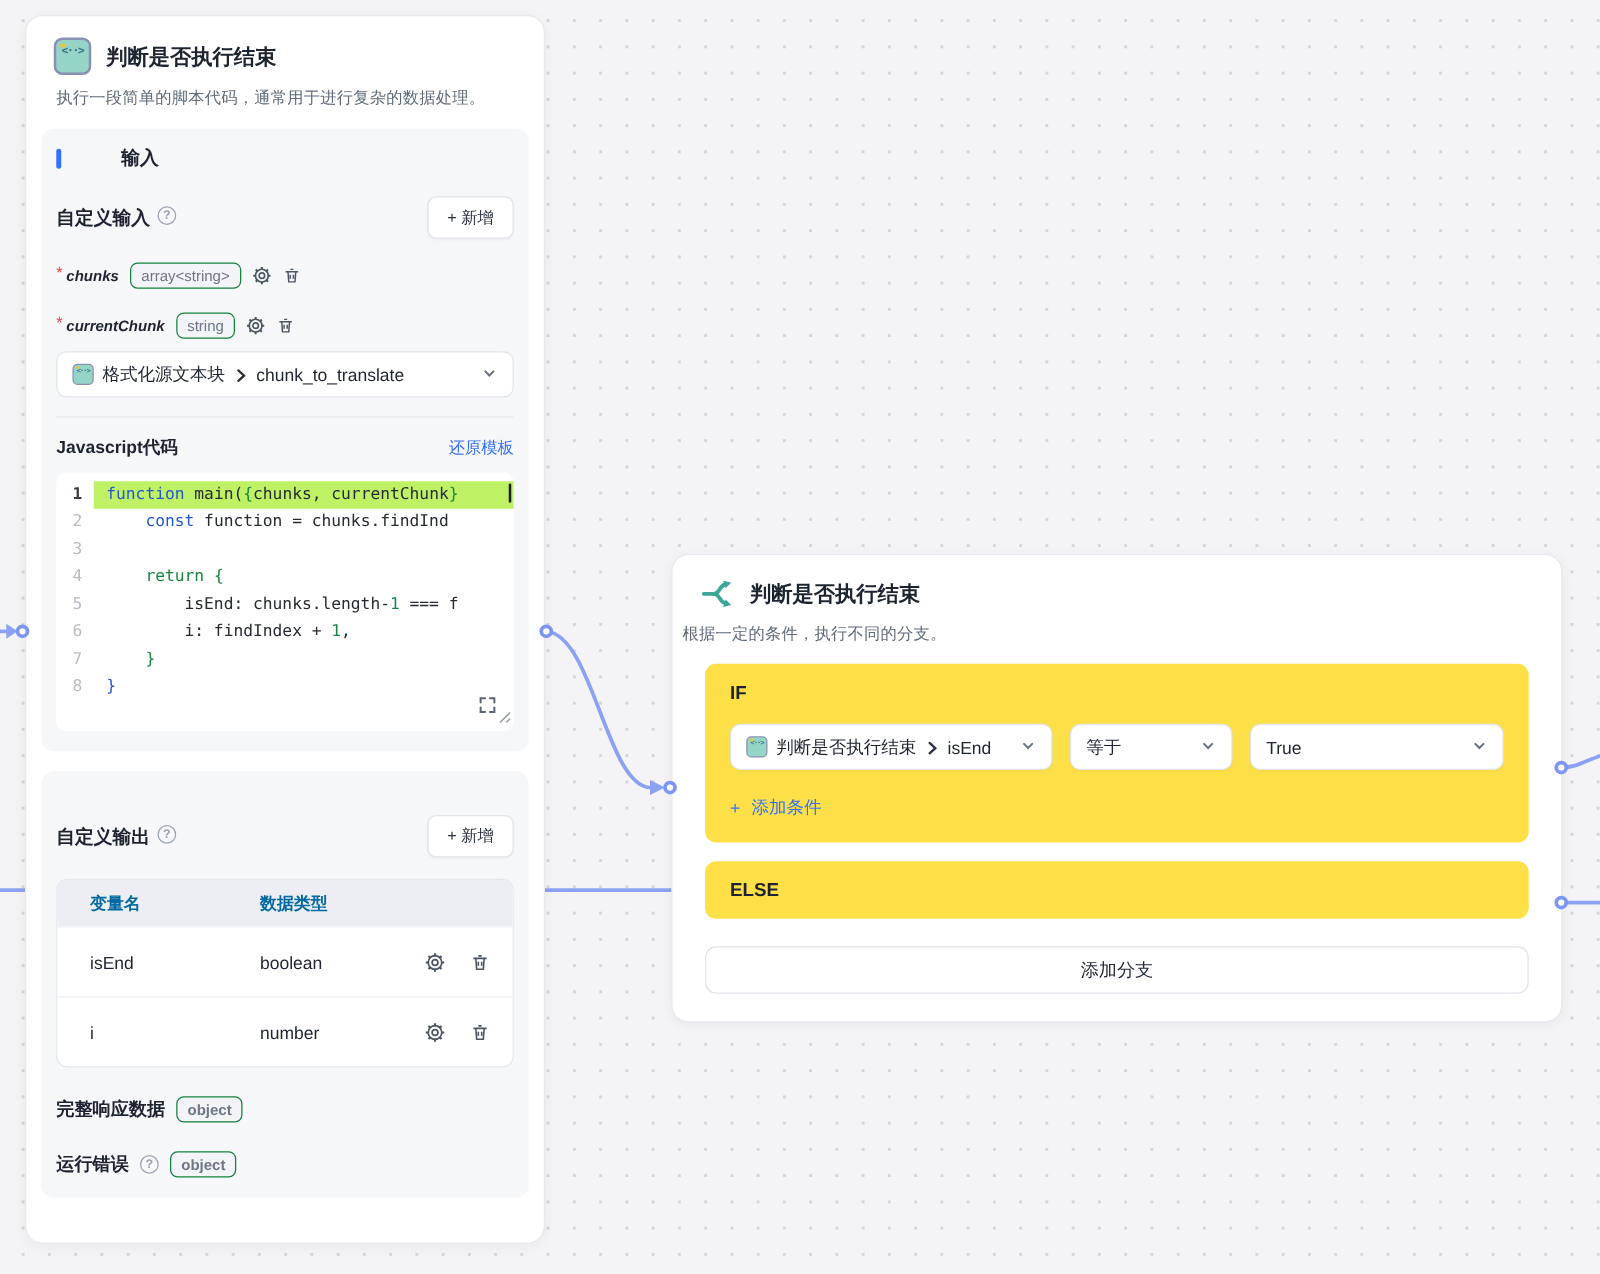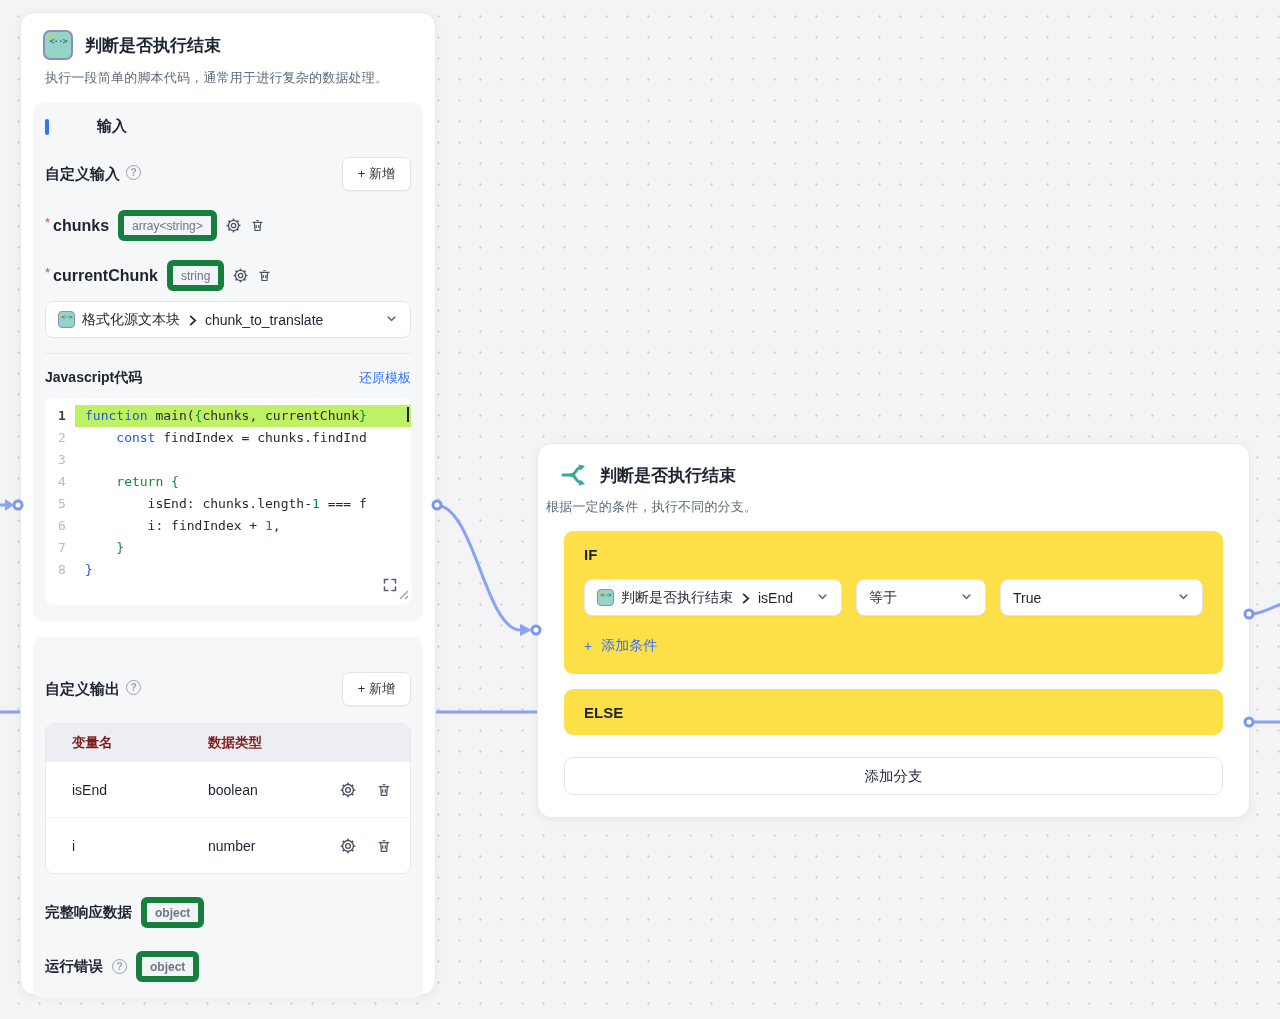--- a/index.html
+++ b/index.html
@@ -49,23 +49,23 @@
   .sec-title { font-size:15px; font-weight:700;margin-left:40px; }
   .row-between { display:flex; align-items:center; justify-content:space-between; }
   .sub-label { display:flex; align-items:flex-start; gap:6px; font-size:15px; font-weight:600; }
   .help { display:inline-flex; align-items:center; justify-content:center; width:15px; height:15px; border:1.3px solid #9aa3b2; border-radius:50%; color:#9aa3b2; font-size:10px; font-weight:700; cursor:pointer; }
   .btn-add {
     display:inline-flex; align-items:center; background:#fff; border:1px solid #e2e4ea; border-radius:7px;
     padding:7px 15px; font-size:13px; color:#2a3040; cursor:pointer; box-shadow:0 1px 2px rgba(0,0,0,.04);
   }
   .field-row { display:flex; align-items:center; gap:9px; margin-top:19px; }
   .req { color:#f04438; font-size:13px; margin-right:-6px; transform:translateY(-3px); }
-  .field-name { font-size:16px; font-weight:600; }
+  .field-name { font-size:12px; font-weight:600;font-style:italic; }
   .tag {
-    background:#f3f4f7; border:6px solid #15803d; border-radius:6px; padding:2.5px 8px;
+    background:#f3f4f7; border:1px solid #15803d; border-radius:6px; padding:2.5px 8px;
     font-size:12px; color:#6d7686;
   }
   .icon-btn { display:inline-flex; align-items:center; cursor:pointer; }
   .select {
     margin-top:10px; height:37px; background:#fff; border:1px solid #e1e4ea; border-radius:8px;
     display:flex; align-items:center; gap:7px; padding:0 12px; cursor:pointer; font-size:14px;
   }
   .select .grow { flex:1; }
   .chev-sep { display:inline-flex; transform:translateY(1px); }
   .laf-icon { width:17px; height:17px; border-radius:50%; background:#2fae9b; display:inline-flex; align-items:center; justify-content:center; flex:none; }
@@ -84,21 +84,21 @@
   .code-line .ct { flex:1; position:relative; white-space:pre; overflow:hidden; padding-left:10px; }
   .code-line.active .ct { background:#bef264; }
   .caret { position:absolute; right:2px; top:2px; width:2px; height:15px; background:#1b1f24; }
   .tk-kw { color:#2457d6; } .tk-bl { color:#2457d6; }
   .tk-gr { color:#15883e; } .tk-num { color:#15883e; }
   .tk-pl { color:#262b33; }
   .editor-expand { position:absolute; right:14px; bottom:10px; cursor:pointer; }
   .editor-resize { position:absolute; right:2px; bottom:2px; }
   
   .out-table { margin-top:17px; border:1px solid #e6e8ee; border-radius:9px; overflow:hidden; background:#fff; }
-  .t-head { display:grid; grid-template-columns:136px 1fr 96px; background:#eceef3; height:37px; align-items:center; font-size:13.5px; font-weight:700; color:#7f1d1d; }
+  .t-head { display:grid; grid-template-columns:136px 1fr 96px; background:#eceef3; height:37px; align-items:center; font-size:13.5px; font-weight:700; color:#0369a1; }
   .t-head > div { padding-left:26px; }
   .table-row { display:grid; grid-template-columns:136px 1fr 96px; height:56px; align-items:center; font-size:14px; border-top:1px solid #eef0f4; background:#fff; }
   .table-row .cell { padding-left:26px; }
   .row-icons { display:flex; gap:20px; justify-content:flex-end; padding-right:18px; }
   .foot-row { display:flex; align-items:center; gap:9px; margin-top:23px; font-size:14.5px; font-weight:600; }
   
   .node-cond { left:537px; top:443px; width:713px; height:375px; }
   .branch-icon { width:28px; height:28px; flex:none; }
   .gray-box { margin:15px 26px 0 26px; background:#fde047; border-radius:9px; }
   .if-box { padding:15px 20px 19px 20px; }
@@ -242,21 +242,21 @@
       </div>
 
       <div class="editor">
         <div>
             <div class="code-line active">
               <span class="ln">1</span>
               <span class="ct"><span class="tk-kw">function</span><span class="tk-pl"> main(</span><span class="tk-gr">{</span><span class="tk-pl">chunks, currentChunk</span><span class="tk-gr">}</span><span class="caret"></span></span>
             </div>
             <div class="code-line">
               <span class="ln">2</span>
-              <span class="ct"><span class="tk-pl">    </span><span class="tk-kw">const</span><span class="tk-pl"> findIndex = chunks.findInd</span></span>
+              <span class="ct"><span class="tk-pl">    </span><span class="tk-kw">const</span><span class="tk-pl"> function = chunks.findInd</span></span>
             </div>
             <div class="code-line">
               <span class="ln">3</span>
               <span class="ct"></span>
             </div>
             <div class="code-line">
               <span class="ln">4</span>
               <span class="ct"><span class="tk-pl">    </span><span class="tk-gr">return</span><span class="tk-pl"> </span><span class="tk-gr">{</span></span>
             </div>
             <div class="code-line">

